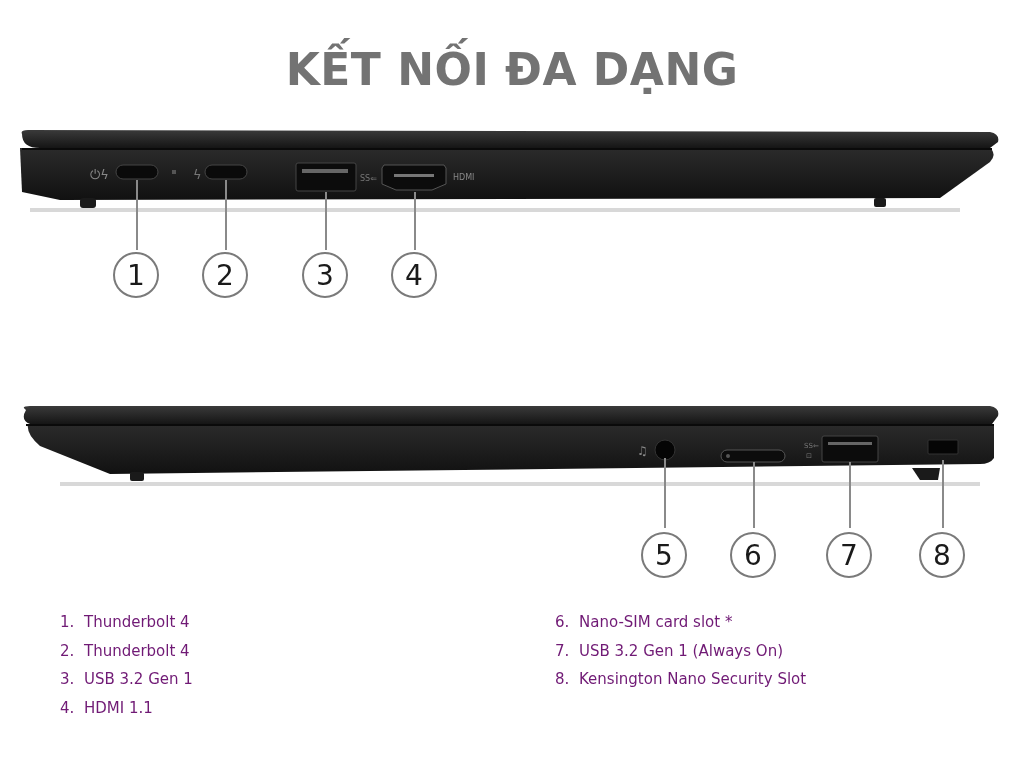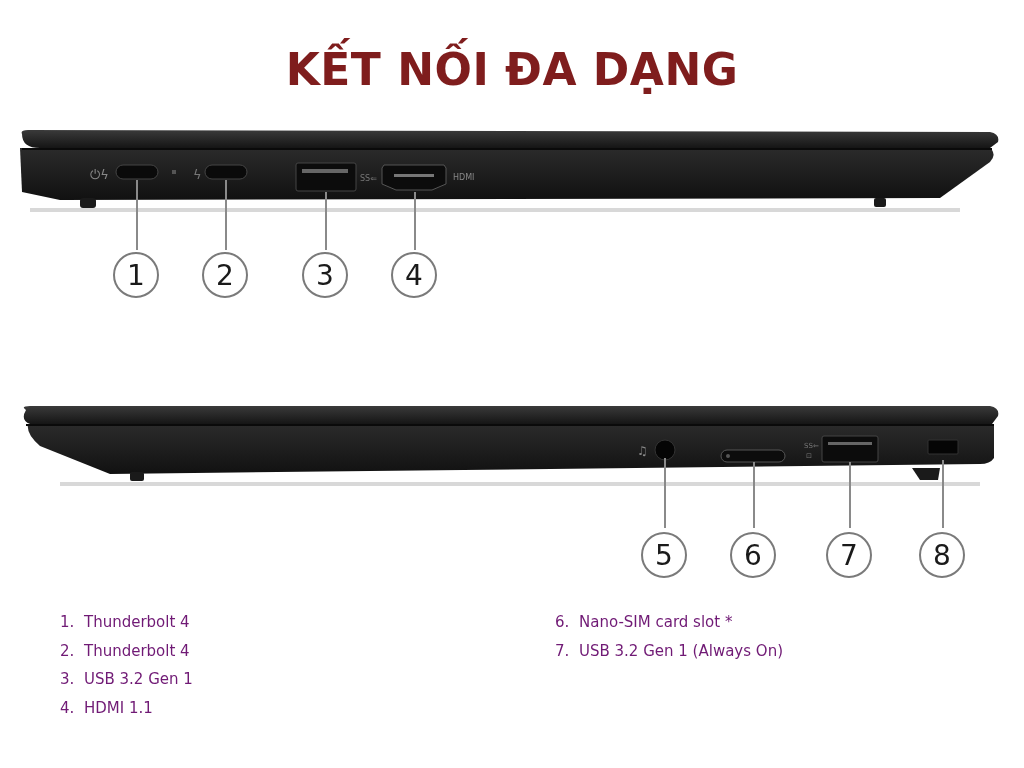--- a/index.html
+++ b/index.html
@@ -1,19 +1,19 @@
 <!DOCTYPE html>
 <html><head>
   <meta charset="utf-8">
   <style>
     html, body { margin: 0; padding: 0; background: #ffffff; }
     body { width: 1024px; height: 768px; position: relative; overflow: hidden; font-family: "DejaVu Sans", "Liberation Sans", sans-serif; }
     .title {
       position: absolute; left: 0; top: 44px; width: 1024px; text-align: center;
-      color: #7f1d1d; font-weight: bold; font-size: 44px; letter-spacing: 0.5px;
+      color: #737373; font-weight: bold; font-size: 44px; letter-spacing: 0.5px;
       font-family: "DejaVu Sans", sans-serif;
     }
     .laptop { position: absolute; left: 0; width: 1024px; height: 100px; }
     .laptop svg { position: absolute; left: 0; top: 0; }
     .callout { position: absolute; width: 46px; height: 46px; border: 2px solid #7a7a7a; border-radius: 50%;
       box-sizing: border-box; background: #fff; display: flex; align-items: center; justify-content: center;
       font-family: "DejaVu Sans", sans-serif; font-size: 28px; color: #1a1a1a; }
     .leader { position: absolute; width: 2px; background: #8a8a8a; }
     .legend { position: absolute; font-family: "DejaVu Sans", sans-serif; font-size: 15px; color: #701a75; }
     .legend .item { height: 28.5px; line-height: 28.5px; white-space: nowrap; }
@@ -123,13 +123,14 @@
 <div class="legend" style="left:60px;top:608px;">
   <div class="item"><span class="num">1.</span><span>Thunderbolt 4</span></div>
   <div class="item"><span class="num">2.</span><span>Thunderbolt 4</span></div>
   <div class="item"><span class="num">3.</span><span>USB 3.2 Gen 1</span></div>
   <div class="item"><span class="num">4.</span><span>HDMI 1.1</span></div>
 </div>
 
 <div class="legend" style="left:555px;top:608px;">
   <div class="item"><span class="num">6.</span><span>Nano-SIM card slot *</span></div>
   <div class="item"><span class="num">7.</span><span>USB 3.2 Gen 1 (Always On)</span></div>
+  <div class="item"><span class="num">8.</span><span>Kensington Nano Security Slot</span></div>
 </div>
 
 </body></html>

